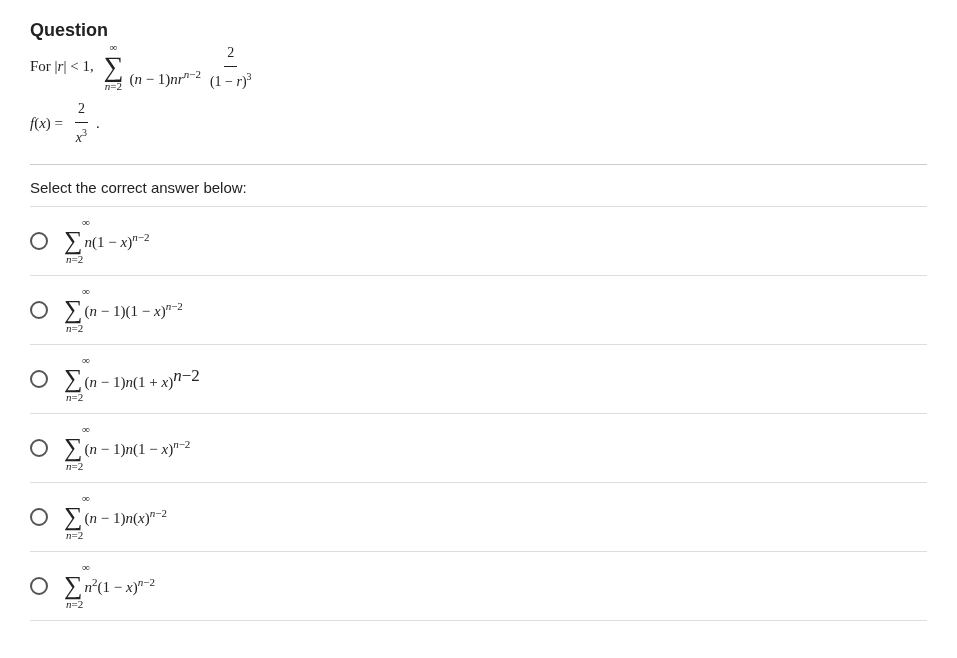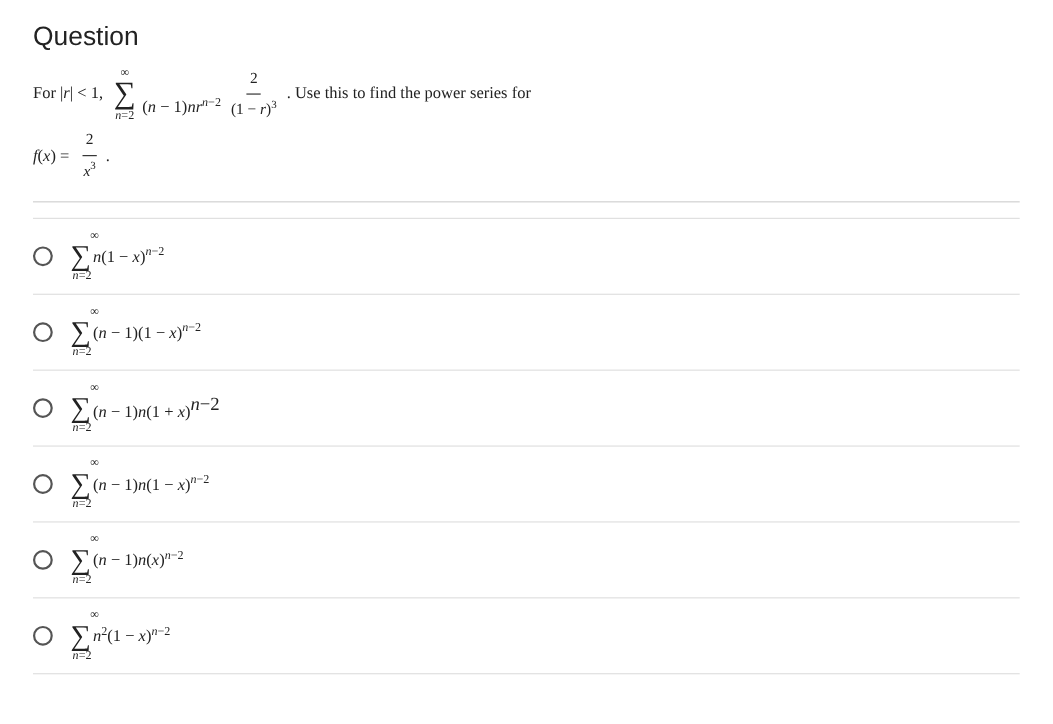--- a/index.html
+++ b/index.html
@@ -8,24 +8,23 @@
       background: #fff;
       color: #222;
       width: 957px;
       min-height: 658px;
     }
     .page-container {
       padding: 20px 30px;
       max-width: 957px;
     }
     .question-title {
-      font-size: 24px;
-      font-weight: normal;
+      font-size: 18px;
+      font-weight: bold;
       font-family: Arial, sans-serif;
-      margin-bottom: 12px;
     }
     .question-body {
       font-size: 15px;
       line-height: 1.7;
       margin-bottom: 6px;
     }
     .question-body .math-line {
       display: flex;
       align-items: center;
       flex-wrap: wrap;
@@ -144,34 +143,34 @@
         <span class="sigma-limit-top">∞</span>
         <span class="sigma-sym">∑</span>
         <span class="sigma-limit-bot"><em>n</em>=2</span>
       </span>
       <span style="font-size:15px;margin-top:24px;">(<em>n</em> − 1)<em>nr</em><sup style="font-size:11px;"><em>n</em>−2</sup></span>
 
       <span class="frac">
         <span class="frac-num">2</span>
         <span class="frac-den">(1 − <em>r</em>)<sup style="font-size:10px;">3</sup></span>
       </span>
-      <span>. Use this to find the power series for</span>
     </div>
     <div class="fx-line">
       <span><em>f</em>(<em>x</em>) =&nbsp;</span>
       <span class="frac">
         <span class="frac-num">2</span>
         <span class="frac-den"><em>x</em><sup style="font-size:10px;">3</sup></span>
       </span>
       <span>.</span>
     </div>
   </div>
 
   <hr class="divider">
 
+  <div class="select-label">Select the correct answer below:</div>
 
   <div class="answer-options">
 
     <div class="answer-option">
       <span class="radio-circle"></span>
       <span class="math-expr">
         <span class="sigma-limit-top" style="font-size:11px; margin-left:18px;">∞</span>
         <span class="sum-expr">
           <span class="sigma-sym" style="font-size:26px;">∑</span>
           <span><em>n</em>(1 − <em>x</em>)<sup style="font-size:11px;"><em>n</em>−2</sup></span>

